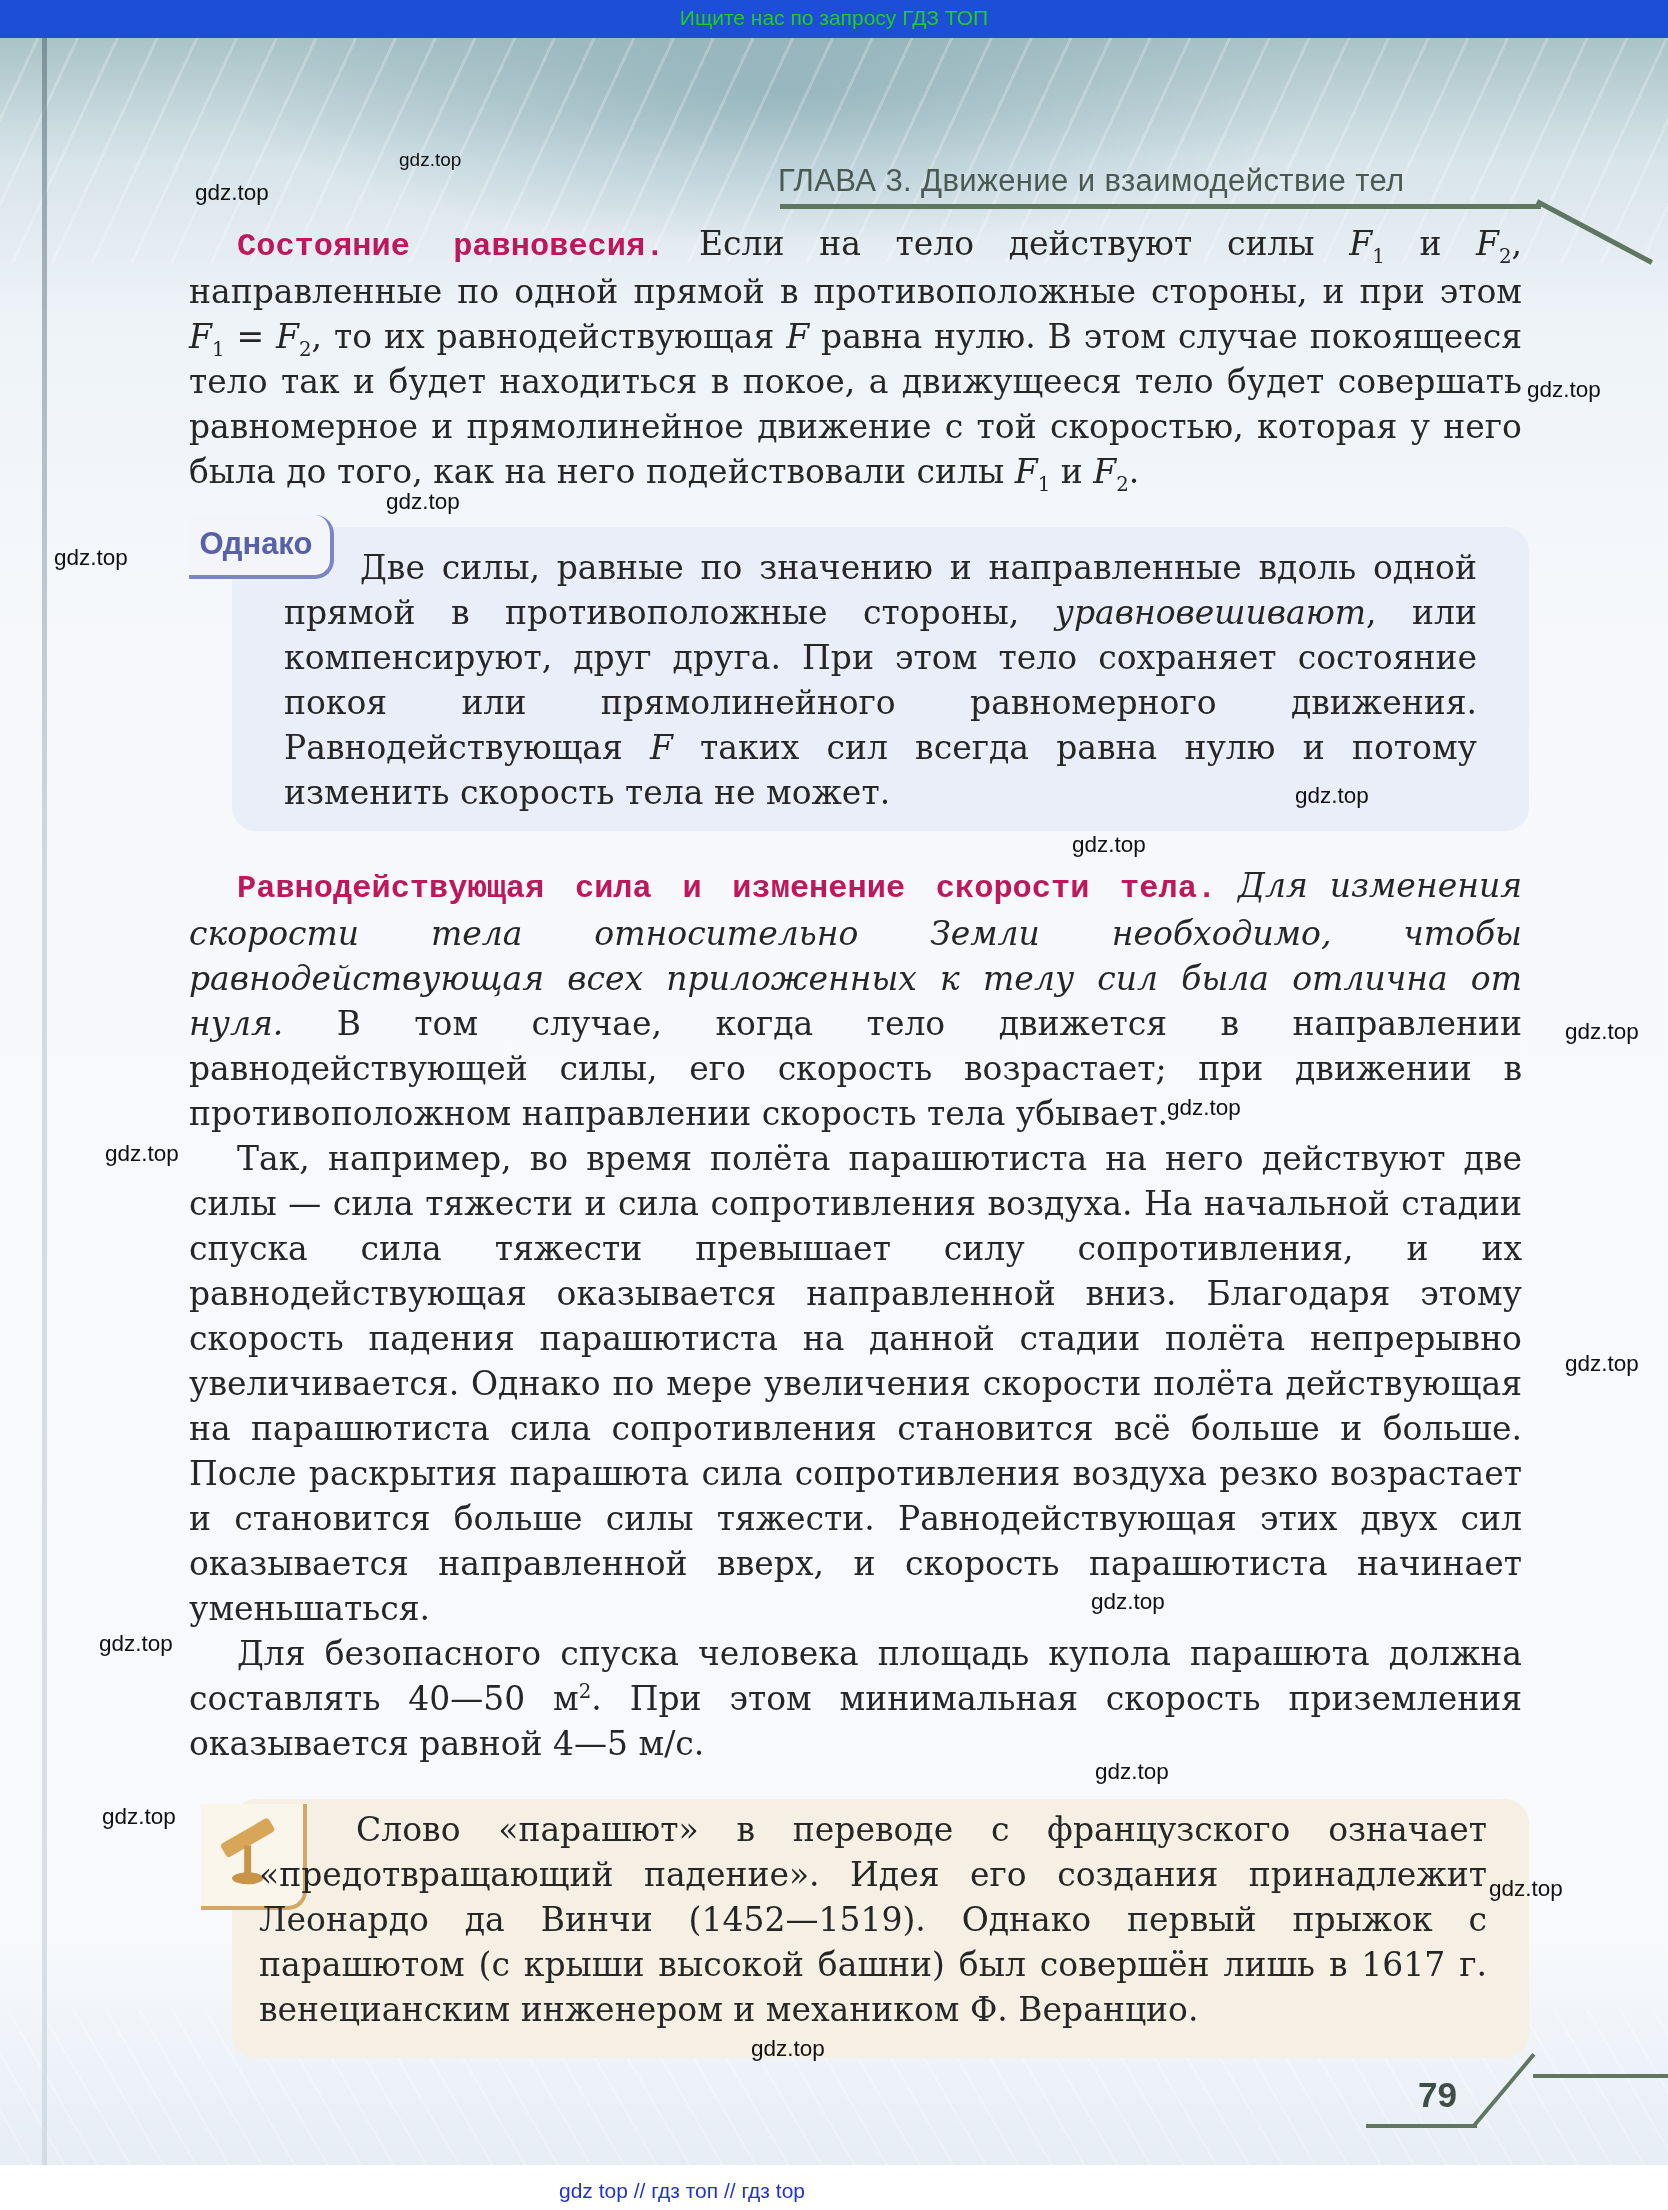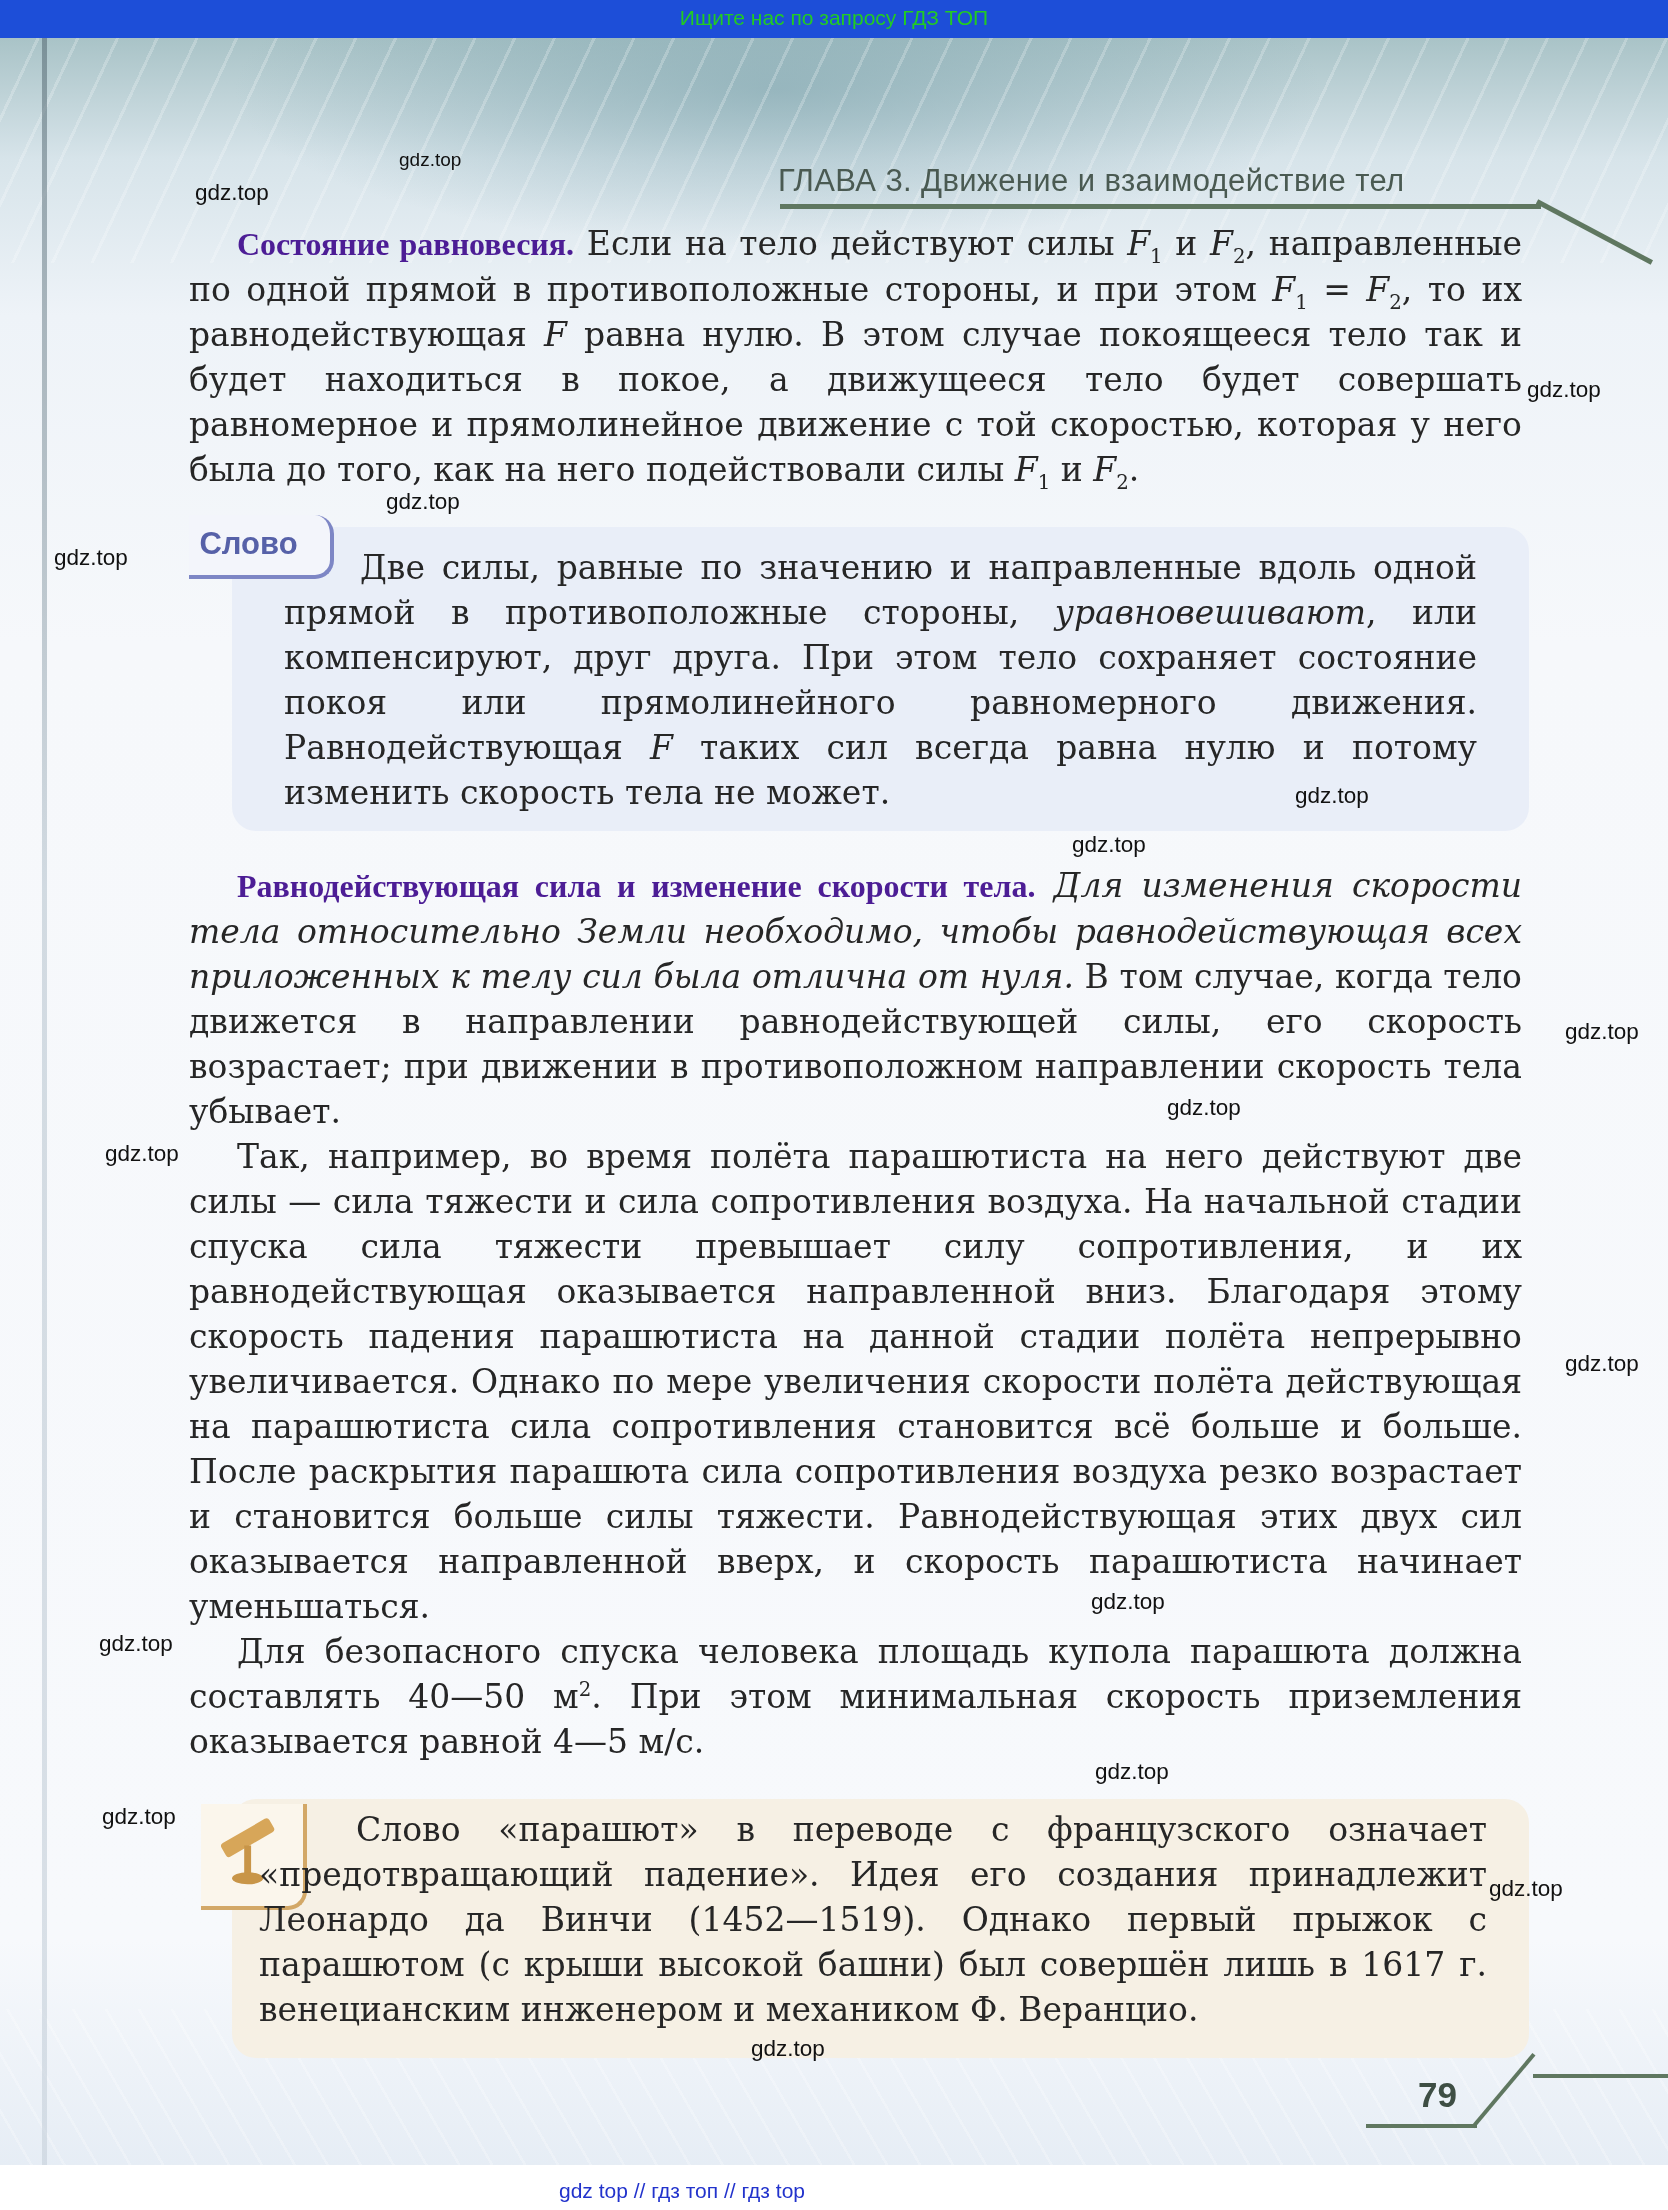--- a/index.html
+++ b/index.html
@@ -47,21 +47,21 @@
     position: absolute; left: 1537px; top: 199px; width: 130px; height: 5.2px;
     background: #5f7760; transform-origin: 0 50%; transform: rotate(28deg);
   }
   .text {
     position: absolute; left: 189px; width: 1333px;
     font-size: 33px; line-height: 45px; color: #262626;
     text-align: justify;
   }
   .text p { margin: 0; text-indent: 48px; }
   .head {
-    font-family: Liberation Serif, serif; font-weight: bold; color: #4c1d95;
+    font-family: Liberation Mono, monospace; font-weight: bold; color: #be185d;
     font-size: 32px;
   }
   sub, sup { font-size: 60%; line-height: 0; }
   .important-box {
     position: absolute; left: 232px; top: 527px; width: 1297px; height: 304px;
     background: #e9eef8; border-radius: 24px;
   }
   .important-tab {
     position: absolute; left: 189px; top: 515px; width: 145px; height: 64px;
     background: #f3f5fb; border-radius: 0 19px 19px 0;
@@ -115,21 +115,21 @@
 <div class="header-rule"></div>
 <div class="header-rule-diag"></div>
 
 <div class="text" style="top:221px;">
   <p>
     <span class="head">Состояние равновесия.</span><span> Если на тело действуют силы </span><i>F</i><sub>1</sub><span> и </span><i>F</i><sub>2</sub><span>, направленные по одной прямой в противоположные стороны, и при этом </span><i>F</i><sub>1</sub><span> = </span><i>F</i><sub>2</sub><span>, то их равнодействующая </span><i>F</i><span> равна нулю. В этом случае покоящееся тело так и будет находиться в покое, а движущееся тело будет совершать равномерное и прямолинейное движение с той скоростью, которая у него была до того, как на него подействовали силы </span><i>F</i><sub>1</sub><span> и </span><i>F</i><sub>2</sub><span>.</span>
   </p>
 </div>
 
 <div class="important-box"></div>
-<div class="important-tab">Слово</div>
+<div class="important-tab">Однако</div>
 <div class="important-text">
   <p><span>Две силы, равные по значению и направленные вдоль одной прямой в противоположные стороны, </span><i>уравновешивают</i><span>, или компенсируют, друг друга. При этом тело сохраняет состояние покоя или прямолинейного равномерного движения. Равнодействующая </span><i>F</i><span> таких сил всегда равна нулю и потому изменить скорость тела не может.</span></p>
 </div>
 
 <div class="text" style="top:863px;">
   <p><span class="head">Равнодействующая сила и изменение скорости тела.</span><i> Для изменения скорости тела относительно Земли необходимо, чтобы равнодействующая всех приложенных к телу сил была отлична от нуля.</i><span> В том случае, когда тело движется в направлении равнодействующей силы, его скорость возрастает; при движении в противоположном направлении скорость тела убывает.</span></p>
   <p>Так, например, во время полёта парашютиста на него действуют две силы — сила тяжести и сила сопротивления воздуха. На начальной стадии спуска сила тяжести превышает силу сопротивления, и их равнодействующая оказывается направленной вниз. Благодаря этому скорость падения парашютиста на данной стадии полёта непрерывно увеличивается. Однако по мере увеличения скорости полёта действующая на парашютиста сила сопротивления становится всё больше и больше. После раскрытия парашюта сила сопротивления воздуха резко возрастает и становится больше силы тяжести. Равнодействующая этих двух сил оказывается направленной вверх, и скорость парашютиста начинает уменьшаться.</p>
   <p><span>Для безопасного спуска человека площадь купола парашюта должна составлять 40—50 м</span><sup>2</sup><span>. При этом минимальная скорость приземления оказывается равной 4—5 м/с.</span></p>
 </div>
 

